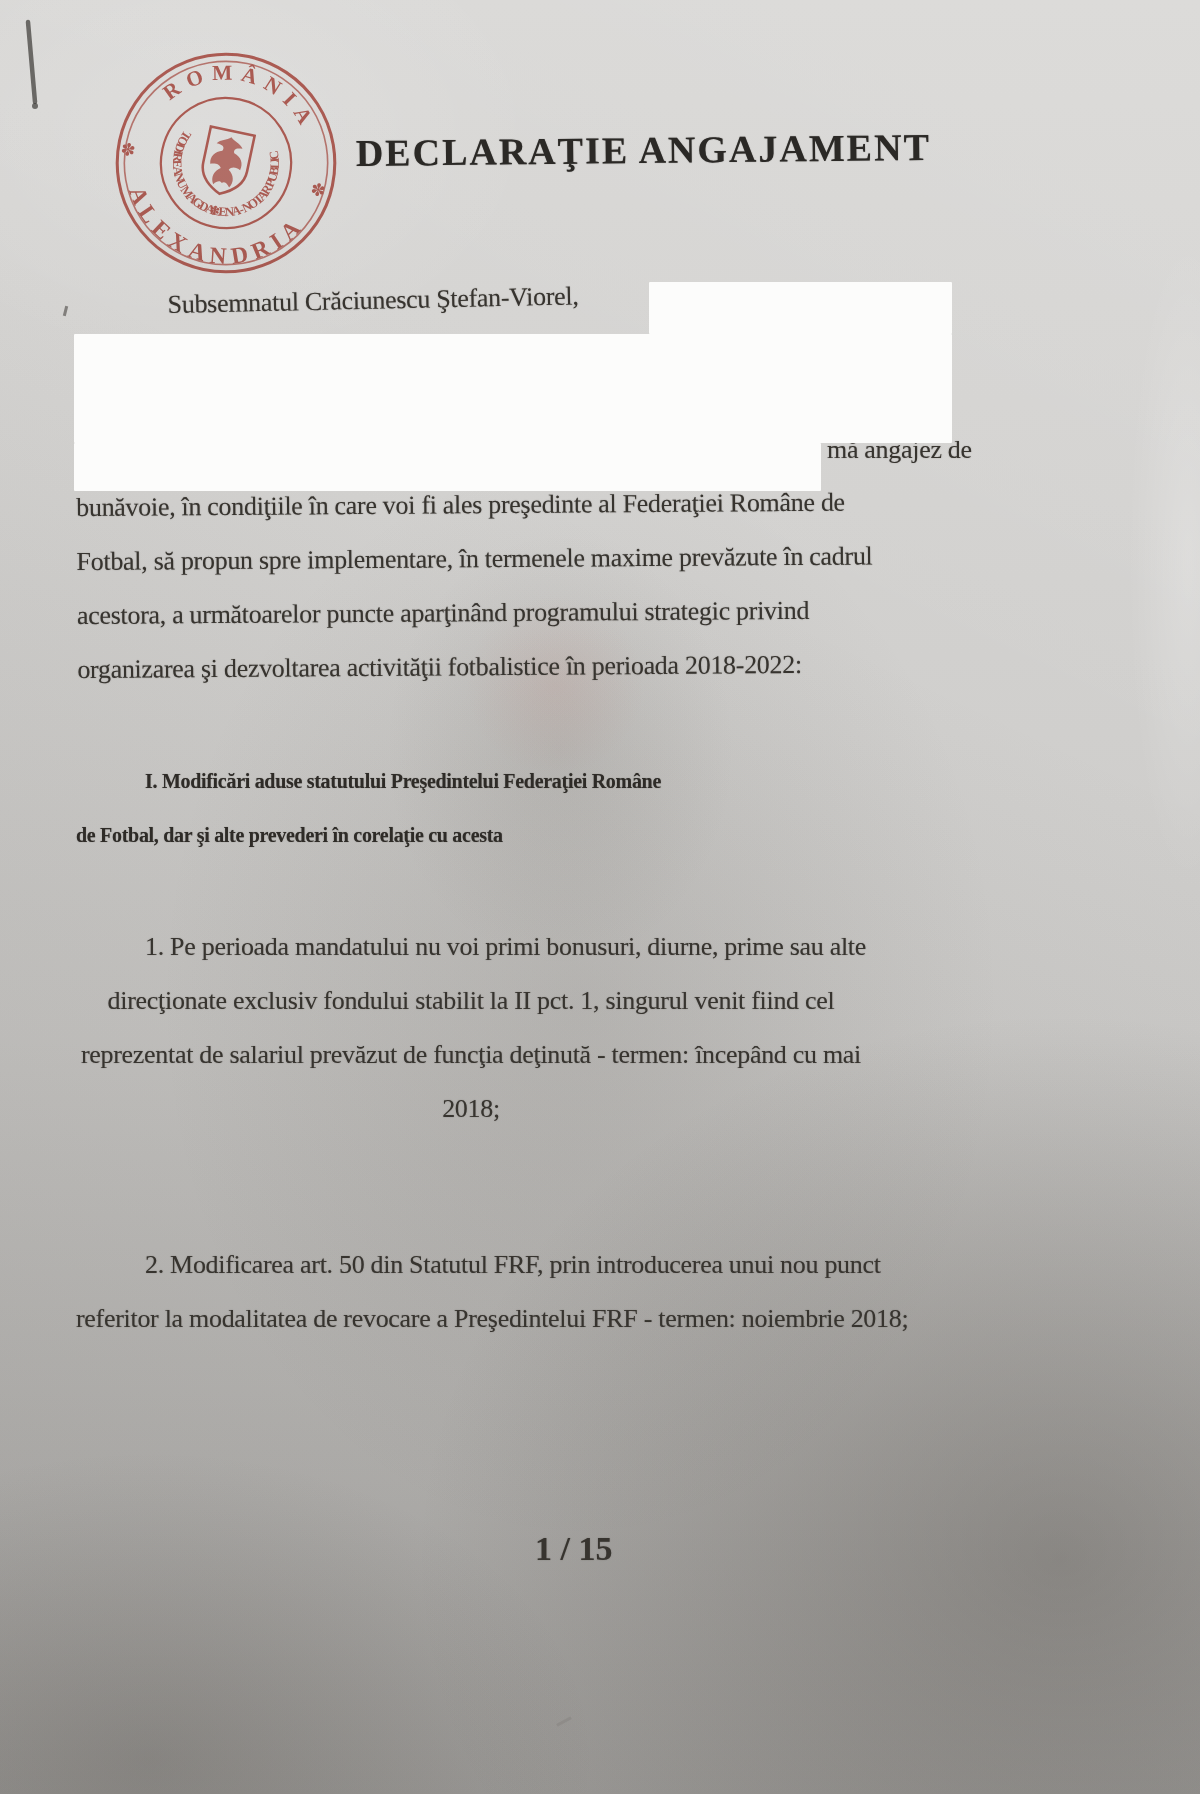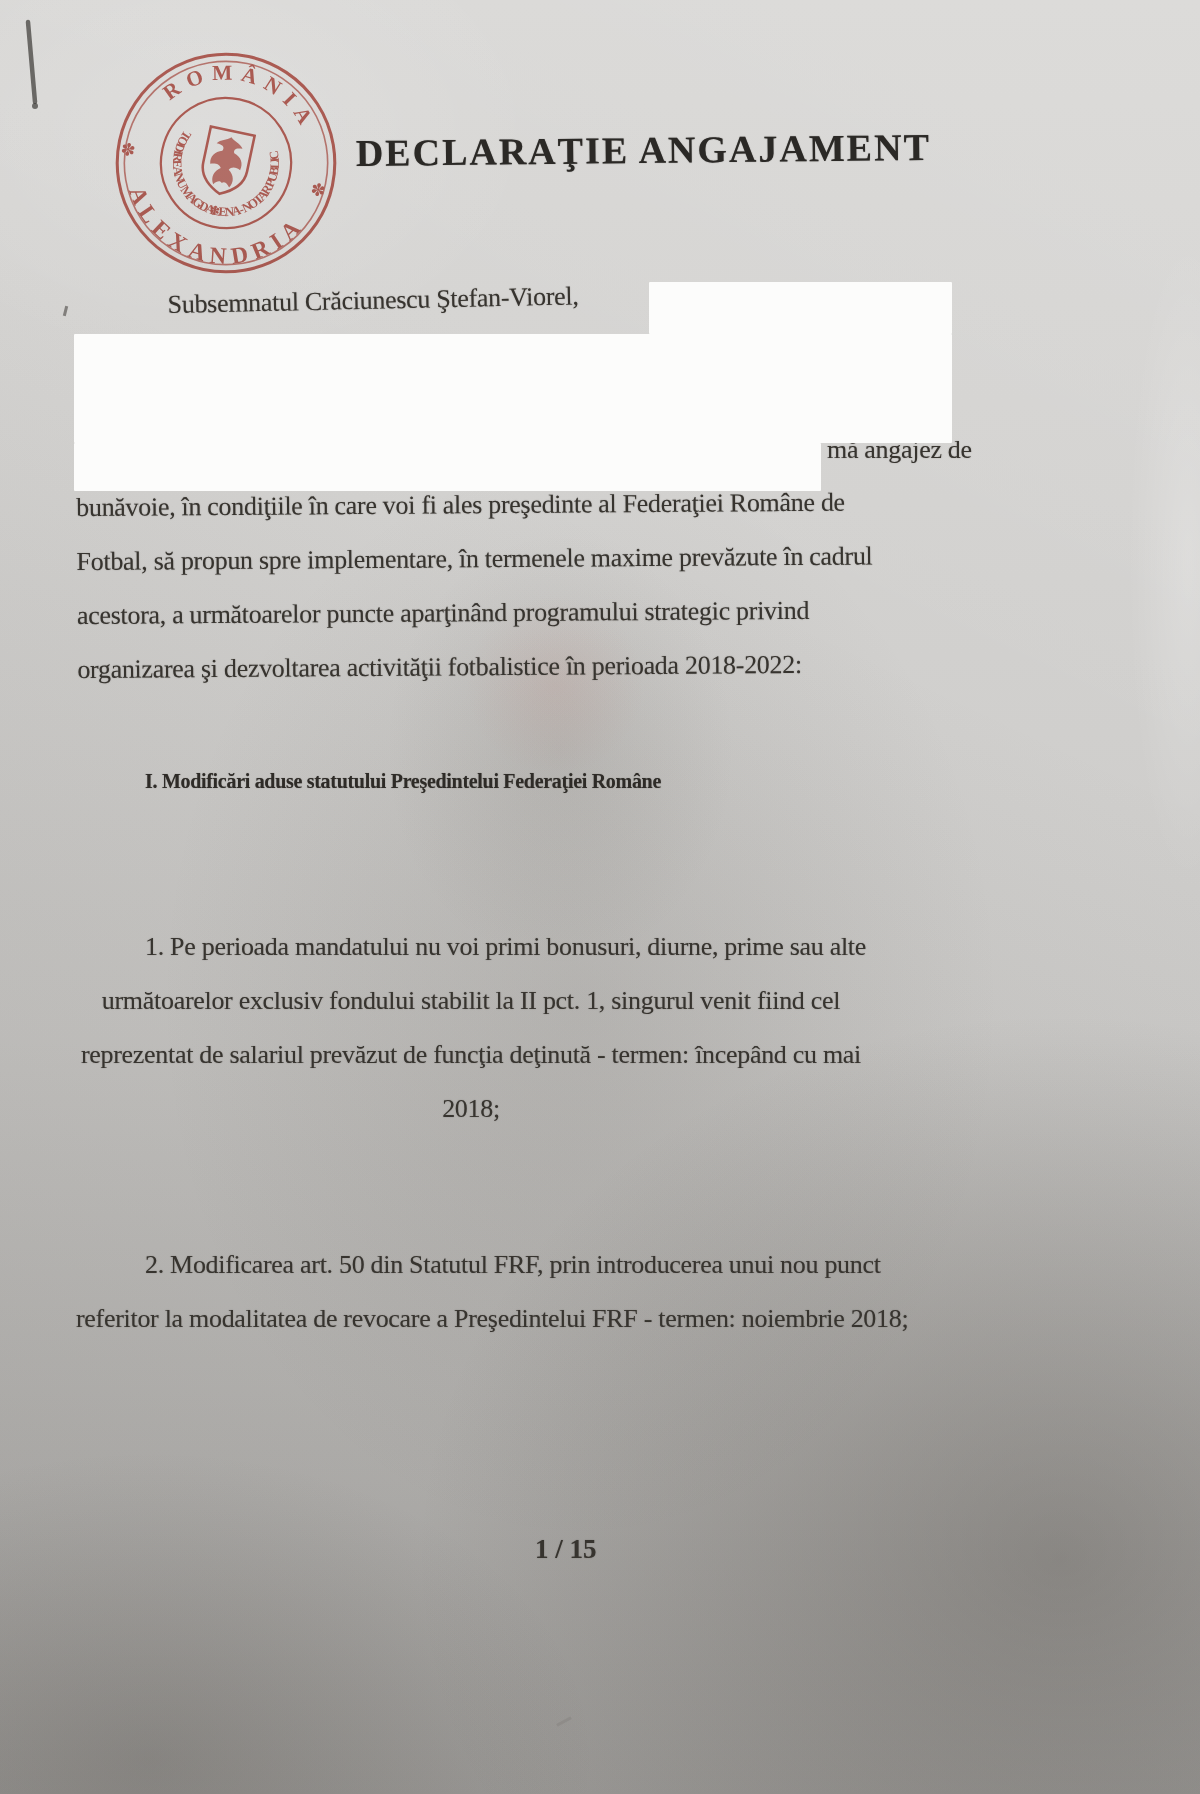--- a/index.html
+++ b/index.html
@@ -24,21 +24,21 @@
     font-size:38px;font-weight:700;letter-spacing:2px;color:#2b2926;
     text-shadow:0 0 1px rgba(43,41,38,0.5);
     transform:rotate(-0.6deg);transform-origin:left bottom;white-space:nowrap;
   }
   .bodytext{font-size:26px;letter-spacing:-0.3px;line-height:54px;white-space:nowrap;}
   .introline{position:absolute;left:168px;top:288px;line-height:34px;transform:rotate(-1.2deg);transform-origin:left bottom;}
   .introtail{position:absolute;left:827px;top:433px;line-height:34px;}
   .para{position:absolute;left:76px;}
   .indent{padding-left:69px;}
   .heading{font-weight:700;color:#2e2b27;text-shadow:0 0 1px rgba(46,43,39,0.5);}
-  .pagenum{position:absolute;left:535px;top:1532px;font-size:27px;font-weight:700;line-height:34px;}
+  .pagenum{position:absolute;left:535px;top:1532px;font-size:34px;font-weight:700;line-height:34px;}
 
   .redaction{position:absolute;background:#fcfcfb;border-radius:1px;z-index:6;}
   .red1{left:649px;top:282px;width:303px;height:52px;}
   .red2{left:74px;top:334px;width:878px;height:109px;}
   .red3{left:74px;top:443px;width:747px;height:48px;}
 
   .stamp-wrap{position:absolute;left:104px;top:41px;width:244px;height:244px;mix-blend-mode:multiply;opacity:0.88;}
   .penmark{position:absolute;left:18px;top:14px;width:30px;height:104px;}
   .tickmark{position:absolute;left:64px;top:306px;width:3px;height:10px;background:#54524f;opacity:.65;transform:rotate(14deg);}
   .bottommark{position:absolute;left:556px;top:1720px;width:16px;height:3px;background:#8a8884;opacity:.7;transform:rotate(-28deg);}
@@ -97,25 +97,26 @@
 
   <div class="para bodytext ink" style="top:481px;transform:rotate(-0.4deg);transform-origin:left top;">
     <div>bunăvoie, în condiţiile în care voi fi ales preşedinte al Federaţiei Române de</div>
     <div>Fotbal, să propun spre implementare, în termenele maxime prevăzute în cadrul</div>
     <div>acestora, a următoarelor puncte aparţinând programului strategic privind</div>
     <div>organizarea şi dezvoltarea activităţii fotbalistice în perioada 2018-2022:</div>
   </div>
 
   <div class="para bodytext heading" style="top:754px;font-size:20px;">
     <div class="indent">I. Modificări aduse statutului Preşedintelui Federaţiei Române</div>
+    <div>de Fotbal, dar şi alte prevederi în corelaţie cu acesta</div>
   </div>
 
   <div class="para bodytext ink" style="top:920px;text-align:center;">
     <div class="indent">1. Pe perioada mandatului nu voi primi bonusuri, diurne, prime sau alte</div>
-    <div>următoarelor exclusiv fondului stabilit la II pct. 1, singurul venit fiind cel</div>
+    <div>direcţionate exclusiv fondului stabilit la II pct. 1, singurul venit fiind cel</div>
     <div>reprezentat de salariul prevăzut de funcţia deţinută - termen: începând cu mai</div>
     <div>2018;</div>
   </div>
 
   <div class="para bodytext ink" style="top:1238px;">
     <div class="indent">2. Modificarea art. 50 din Statutul FRF, prin introducerea unui nou punct</div>
     <div>referitor la modalitatea de revocare a Preşedintelui FRF - termen: noiembrie 2018;</div>
   </div>
 
 

